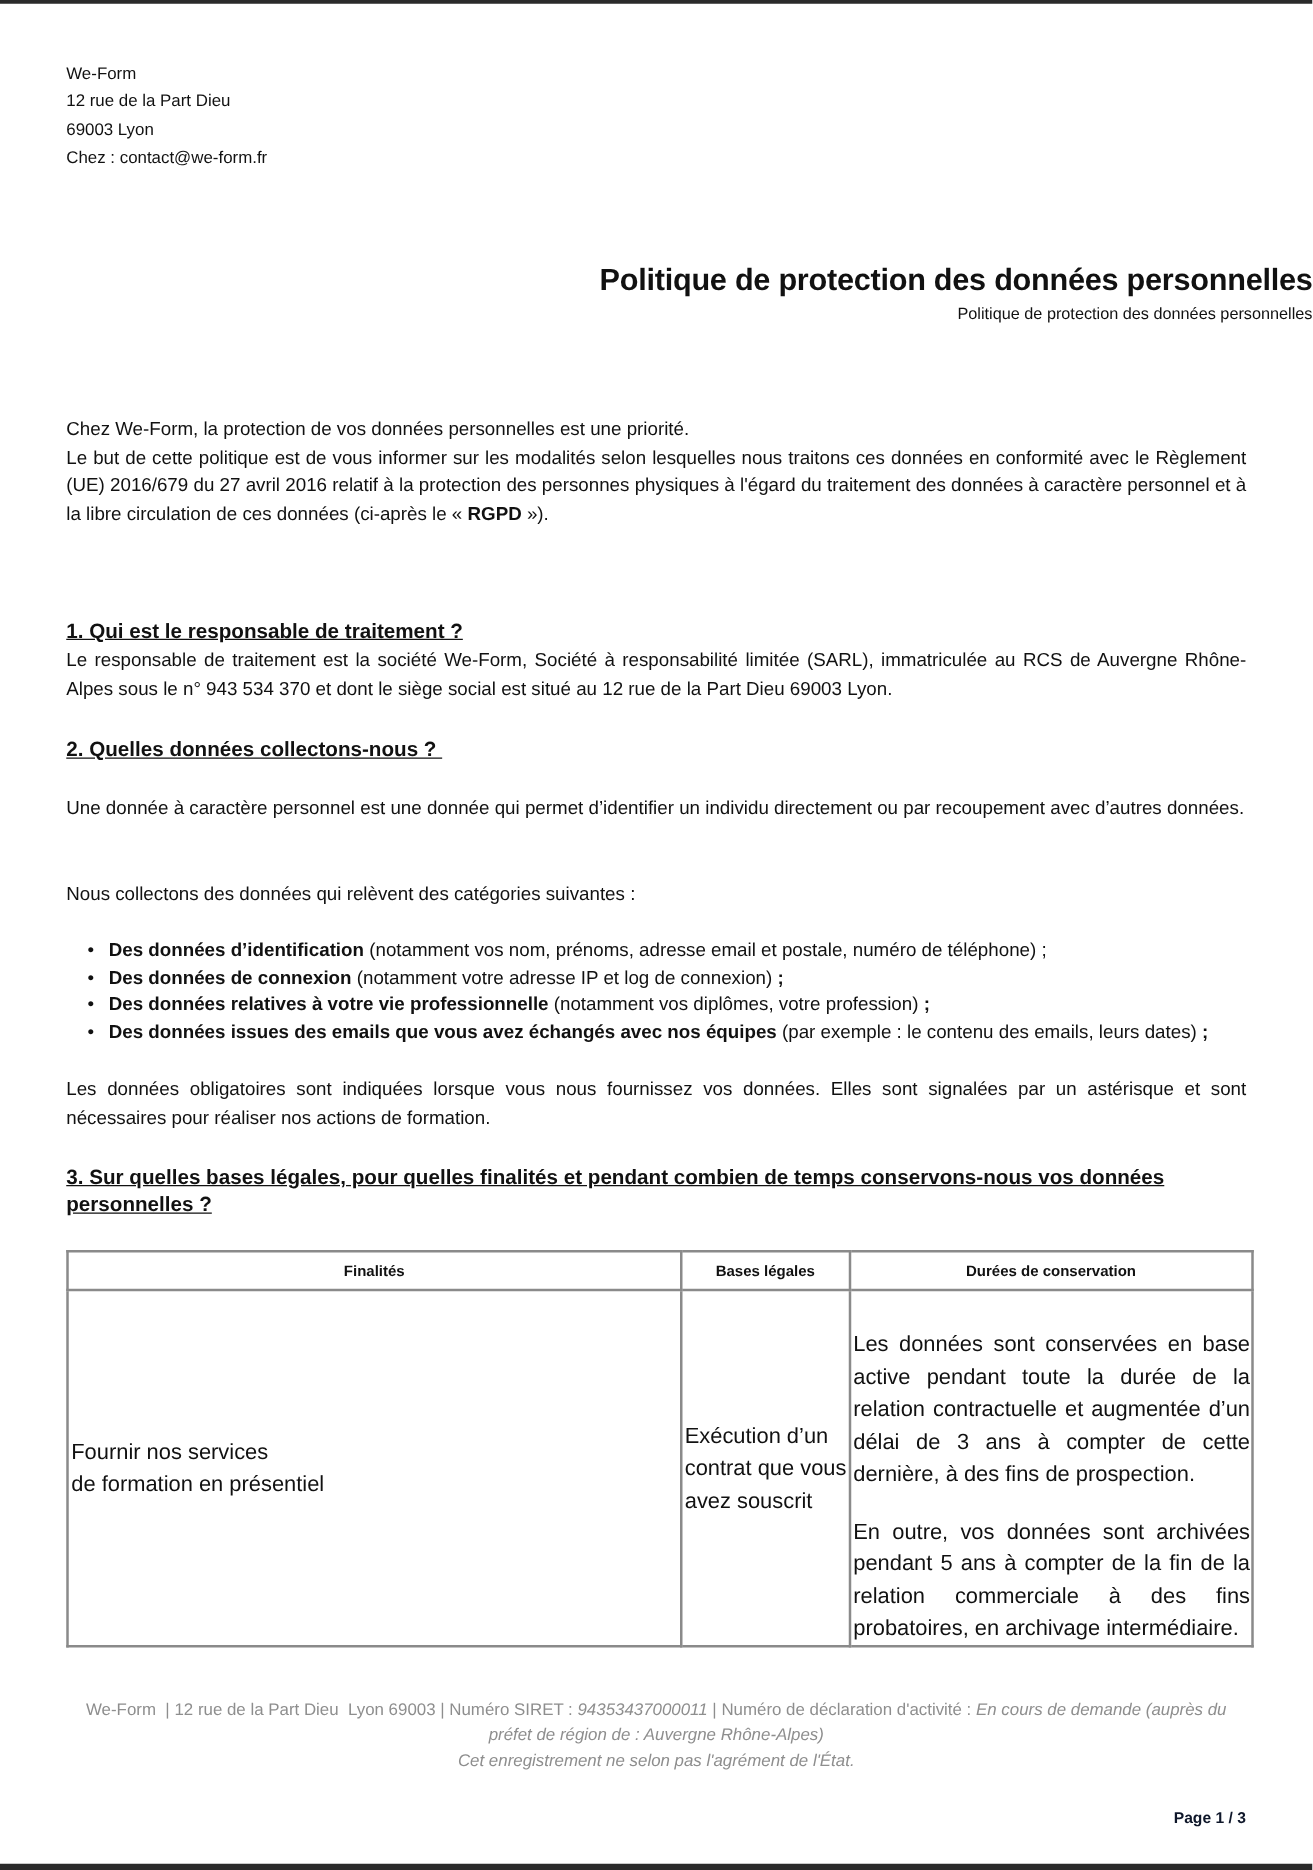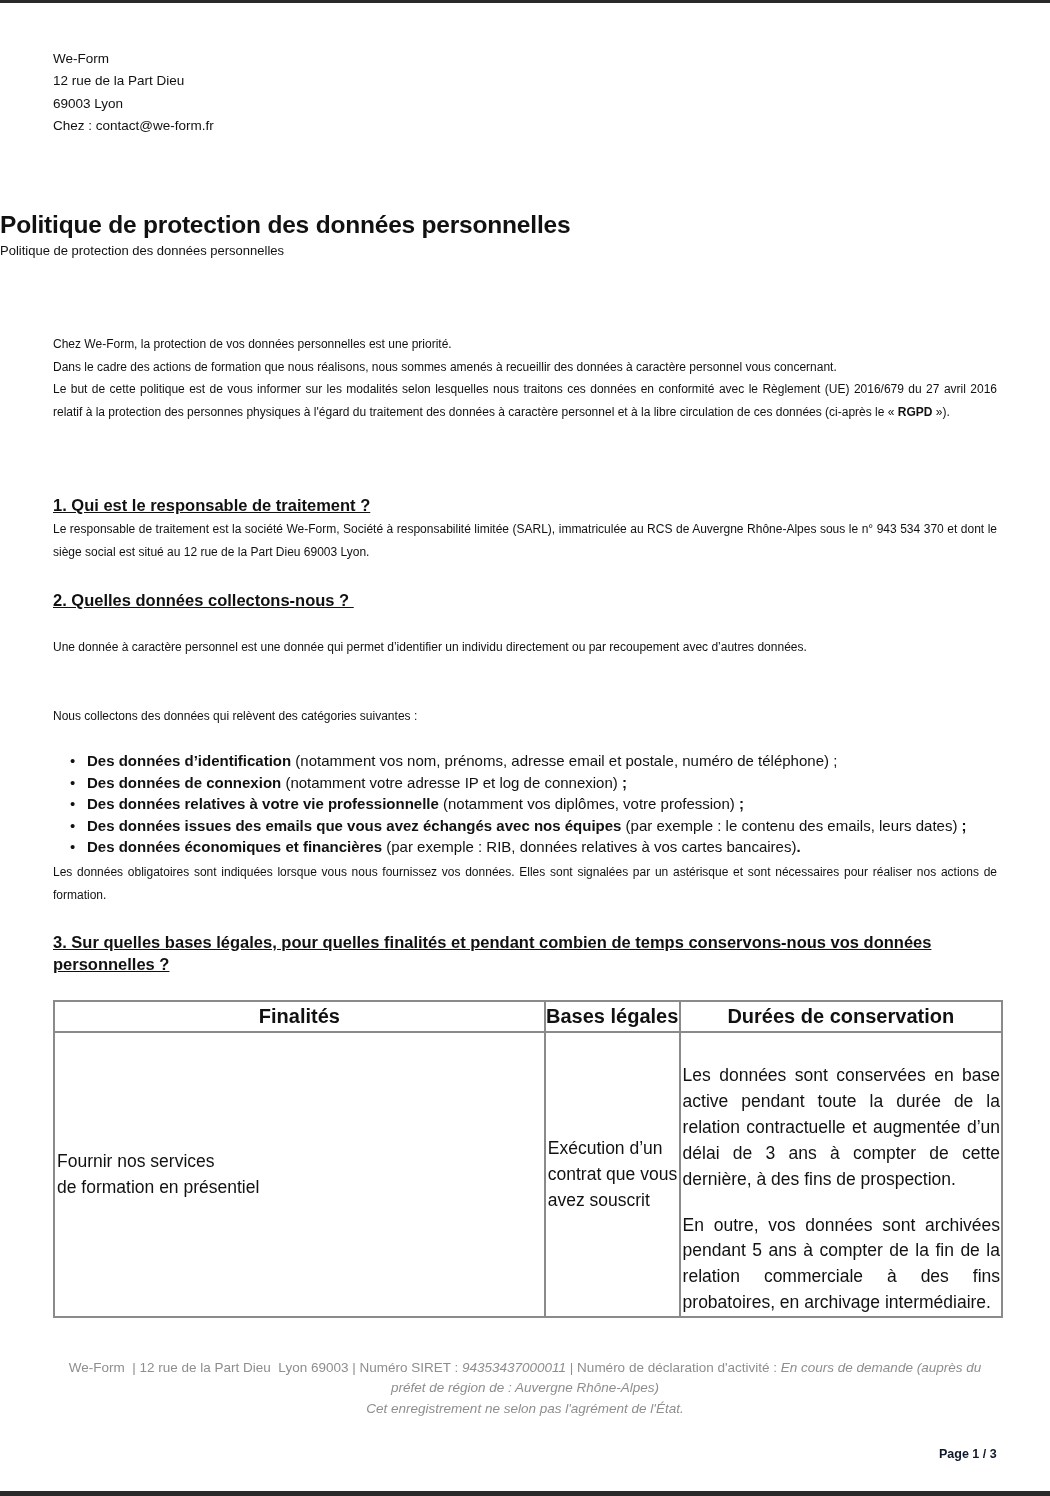--- a/index.html
+++ b/index.html
@@ -4,43 +4,43 @@
 <style>
   * { box-sizing: border-box; margin: 0; padding: 0; }
   html, body { width: 1050px; height: 1496px; background: #ffffff; overflow: hidden; }
   body { position: relative; font-family: "Liberation Sans", "DejaVu Sans", sans-serif; color: #111; }
   .edge-top { position: absolute; left: 0; top: 0; width: 1050px; height: 3px; background: #2a2a2a; }
   .edge-bottom { position: absolute; left: 0; bottom: 0; width: 1050px; height: 5px; background: #2a2a2a; }
 
   .sender { position: absolute; left: 53px; top: 48px; font-size: 13.5px; line-height: 22.3px; }
   .sender div { white-space: nowrap; }
 
-  .title-block { position: absolute; left: 0; top: 209px; width: 1050px; text-align: left; }
+  .title-block { position: absolute; left: 0; top: 209px; width: 1050px; text-align: right; }
   .title { font-size: 24.5px; font-weight: bold; line-height: 32px; letter-spacing: -0.2px; }
   .subtitle { font-size: 13px; line-height: 20px; margin-top: 0px; }
 
-  .body { position: absolute; left: 53px; width: 944px; font-size: 12px; line-height: 22.6px; text-align: justify; }
+  .body { position: absolute; left: 53px; width: 944px; font-size: 15px; line-height: 22.6px; text-align: justify; }
   .p-intro { top: 333px; }
   .p-intro p { margin: 0; }
 
   .h-sec { position: absolute; left: 53px; font-size: 16.5px; font-weight: bold; text-decoration: underline; line-height: 22px; }
   .h1 { top: 494px; }
   .p1 { top: 518px; }
   .h2 { top: 589px; }
   .p2 { top: 636px; }
   .p2b { top: 705px; }
   .bullets { position: absolute; left: 70px; top: 750px; width: 930px; font-size: 15px; line-height: 21.6px; list-style: none; }
   .bullets li { position: relative; padding-left: 17px; white-space: nowrap; }
   .bullets li::before { content: "\2022"; position: absolute; left: 0; top: 0; font-size: 15px; }
   .p3 { top: 861px; }
   .h3 { top: 931px; width: 944px; }
 
   table.retention { position: absolute; left: 53px; top: 1000px; width: 950px; border-collapse: collapse; font-size: 17.5px; }
   table.retention th, table.retention td { border: 2px solid #8a8a8a; vertical-align: middle; }
-  table.retention th { font-weight: bold; text-align: center; height: 31px; font-size: 20px; }
+  table.retention th { font-weight: bold; text-align: center; height: 31px; font-size: 12px; }
   table.retention td { line-height: 25.9px; padding: 0 1px 0 2px; border-radius: 16px; }
   .col1 { width: 492px; }
   .col2 { width: 135px; }
   .col3 { width: 323px; }
   td.dur { text-align: justify; padding-top: 30px !important; padding-bottom: 0 !important; }
   td.dur p { margin: 0; }
   td.dur p + p { margin-top: 20px; }
 
   .footer { position: absolute; left: 60px; top: 1358px; width: 930px; text-align: center; font-size: 13.5px; line-height: 20.3px; color: #8e8e8e; }
   .footer i { font-style: italic; }
@@ -58,37 +58,35 @@
   <div>Chez : contact@we-form.fr</div>
 </div>
 
 <div class="title-block">
   <div class="title">Politique de protection des données personnelles</div>
   <div class="subtitle">Politique de protection des données personnelles</div>
 </div>
 
 <div class="body p-intro">
   <p>Chez We-Form, la protection de vos données personnelles est une priorité.</p>
-  <p>Dans le cadre des actions de formation que nous réalisons, nous sommes amenés à recueillir des données à caractère personnel vous concernant.</p>
   <p><span>Le but de cette politique est de vous informer sur les modalités selon lesquelles nous traitons ces données en conformité avec le Règlement (UE) 2016/679 du 27 avril 2016 relatif à la protection des personnes physiques à l'égard du traitement des données à caractère personnel et à la libre circulation de ces données (ci-après le « </span><b>RGPD</b><span> »).</span></p>
 </div>
 
 <div class="h-sec h1">1. Qui est le responsable de traitement ?</div>
 <div class="body p1">Le responsable de traitement est la société We-Form, Société à responsabilité limitée (SARL), immatriculée au RCS de Auvergne Rhône-Alpes sous le n° 943 534 370 et dont le siège social est situé au 12 rue de la Part Dieu  69003 Lyon.</div>
 
 <div class="h-sec h2" style="white-space: pre;">2. Quelles données collectons-nous ? </div>
 <div class="body p2">Une donnée à caractère personnel est une donnée qui permet d’identifier un individu directement ou par recoupement avec d’autres données.</div>
 <div class="body p2b">Nous collectons des données qui relèvent des catégories suivantes :</div>
 
 <ul class="bullets">
   <li><b>Des données d’identification</b><span> (notamment vos nom, prénoms, adresse email et postale, numéro de téléphone) ;</span><b></b></li>
   <li><b>Des données de connexion</b><span> (notamment votre adresse IP et log de connexion)</span><b> ;</b></li>
   <li><b>Des données relatives à votre vie professionnelle</b><span> (notamment vos diplômes, votre profession)</span><b> ;</b></li>
   <li><b>Des données issues des emails que vous avez échangés avec nos équipes</b><span> (par exemple : le contenu des emails, leurs dates)</span><b> ;</b></li>
-  <li><b>Des données économiques et financières</b><span> (par exemple : RIB, données relatives à vos cartes bancaires)</span><b>.</b></li>
 </ul>
 
 <div class="body p3">Les données obligatoires sont indiquées lorsque vous nous fournissez vos données. Elles sont signalées par un astérisque et sont nécessaires pour réaliser nos actions de formation.</div>
 
 <div class="h-sec h3">3. Sur quelles bases légales, pour quelles finalités et pendant combien de temps conservons-nous vos données personnelles ?</div>
 
 <table class="retention">
   <thead>
     <tr>
       <th class="col1">Finalités</th>

